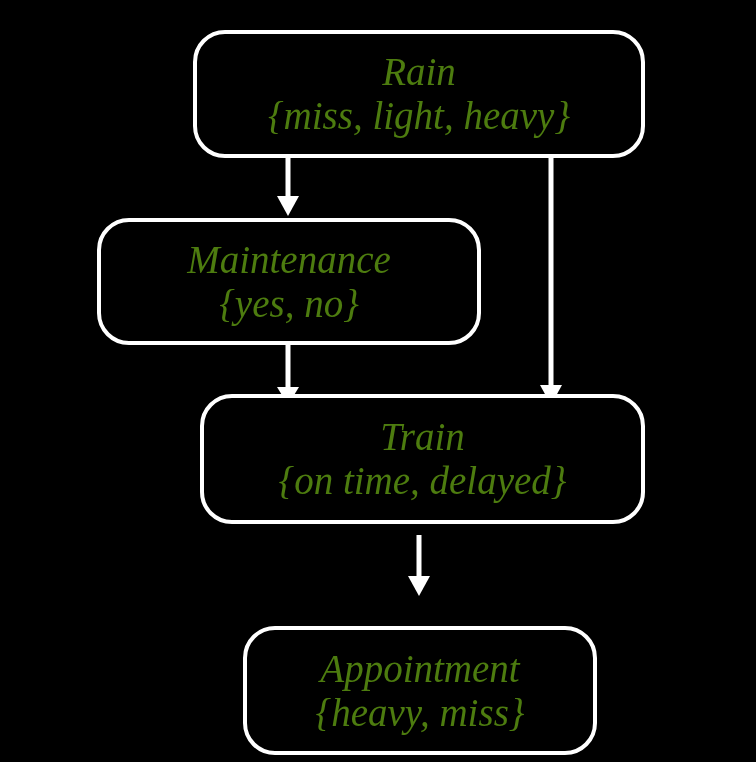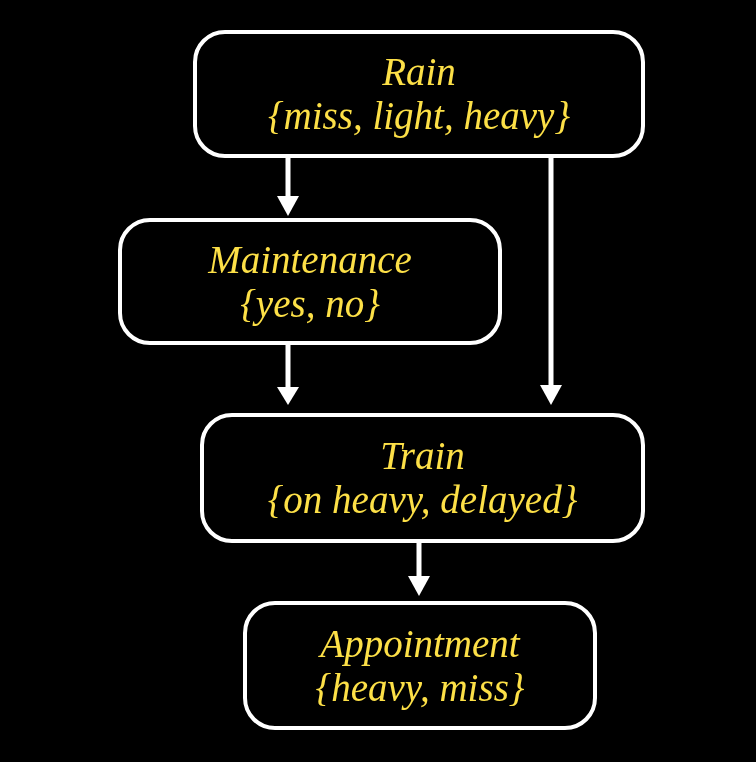--- a/index.html
+++ b/index.html
@@ -34,30 +34,30 @@
     position: absolute;
     box-sizing: border-box;
     border: 4px solid #ffffff;
     border-radius: 32px;
     background: #000000;
     display: flex;
     flex-direction: column;
     align-items: center;
     justify-content: center;
     text-align: center;
-    color: #fde047;
+    color: #4d7c0f;
     font-style: italic;
     font-size: 39px;
     line-height: 1.12;
     white-space: nowrap;
   }
   .node-rain        { left: 193px; top: 30px;  width: 452px; height: 128px; }
-  .node-maintenance { left: 97px;  top: 218px; width: 384px; height: 127px; margin-left: 21px; }
-  .node-train       { left: 200px; top: 413px; width: 445px; height: 130px; }
-  .node-appointment { left: 243px; top: 601px; width: 354px; height: 129px; }
+  .node-maintenance { left: 97px;  top: 218px; width: 384px; height: 127px; }
+  .node-train       { left: 200px; top: 394px; width: 445px; height: 130px; }
+  .node-appointment { left: 243px; top: 626px; width: 354px; height: 129px; }
 </style>
 </head>
 <body>
 
 <div class="canvas">
 
   <svg class="edges" width="756" height="762" viewBox="0 0 756 762" aria-hidden="true">
 
     <g>
       <line x1="288" y1="156" x2="288" y2="198"></line>
@@ -85,21 +85,21 @@
     <div class="node-domain">{miss, light, heavy}</div>
   </div>
 
   <div class="node node-maintenance">
     <div class="node-label">Maintenance</div>
     <div class="node-domain">{yes, no}</div>
   </div>
 
   <div class="node node-train">
     <div class="node-label">Train</div>
-    <div class="node-domain">{on heavy, delayed}</div>
+    <div class="node-domain">{on time, delayed}</div>
   </div>
 
   <div class="node node-appointment">
     <div class="node-label">Appointment</div>
     <div class="node-domain">{heavy, miss}</div>
   </div>
 
 </div>
 
 </body></html>

